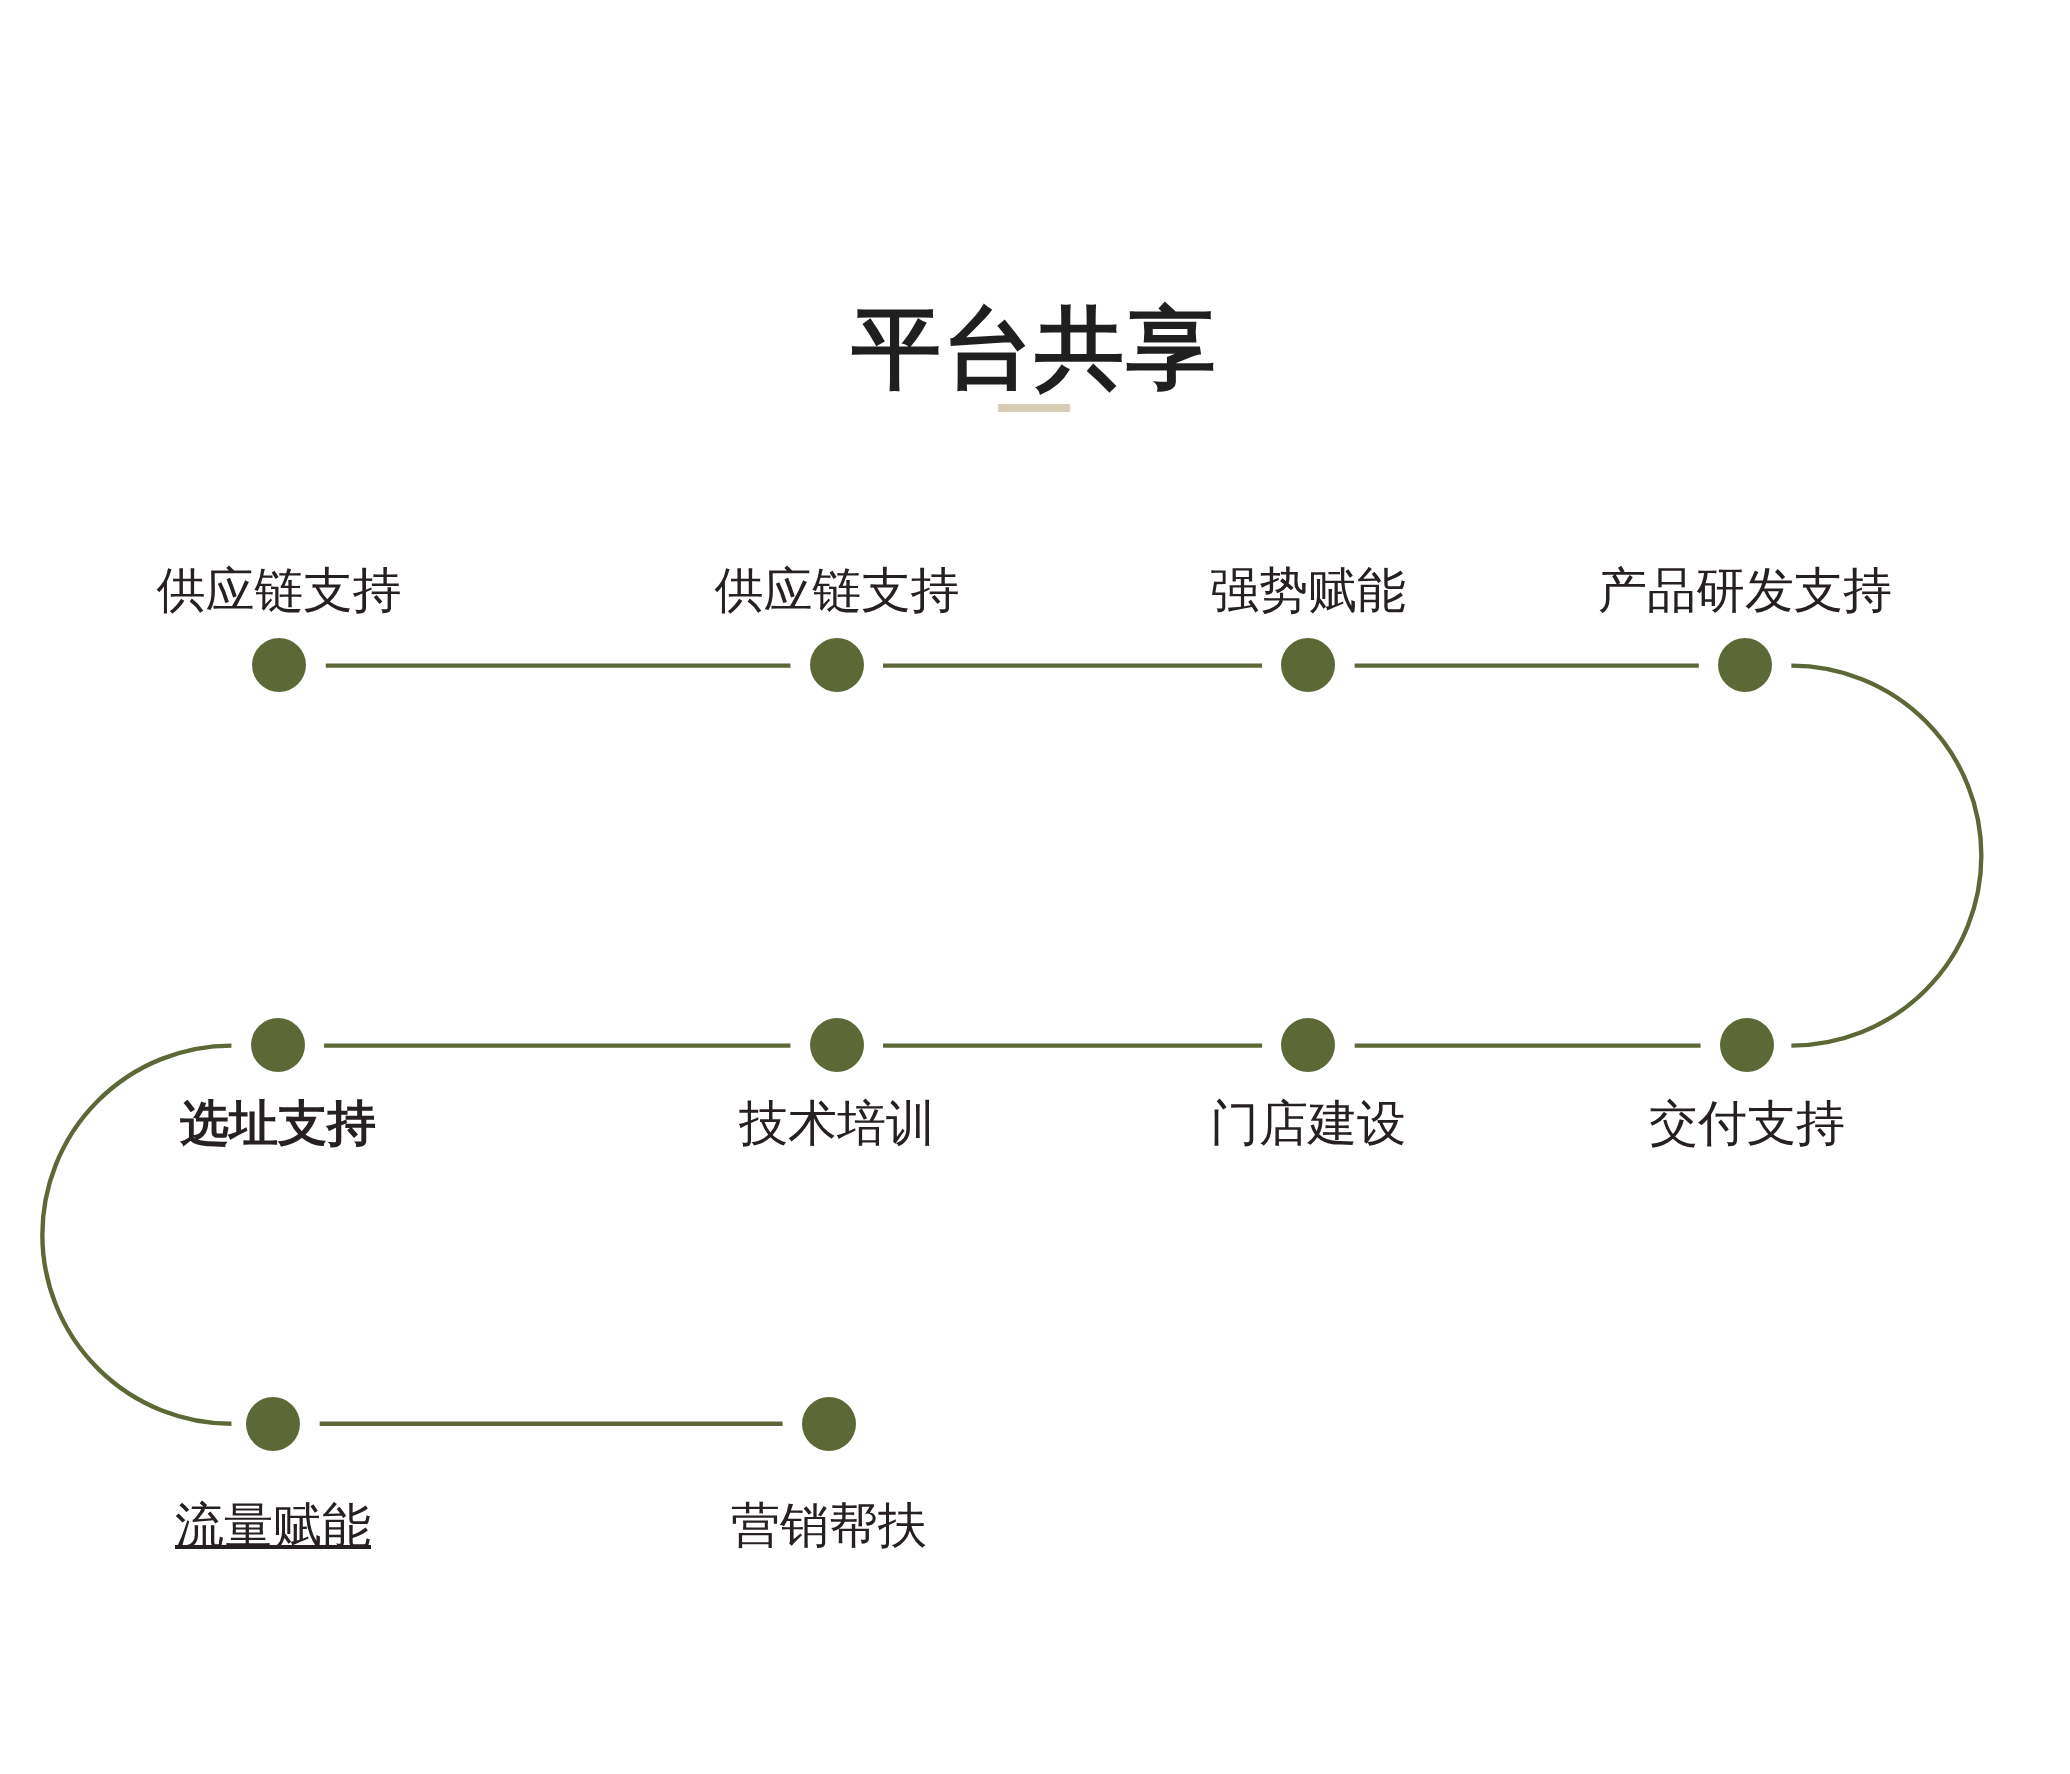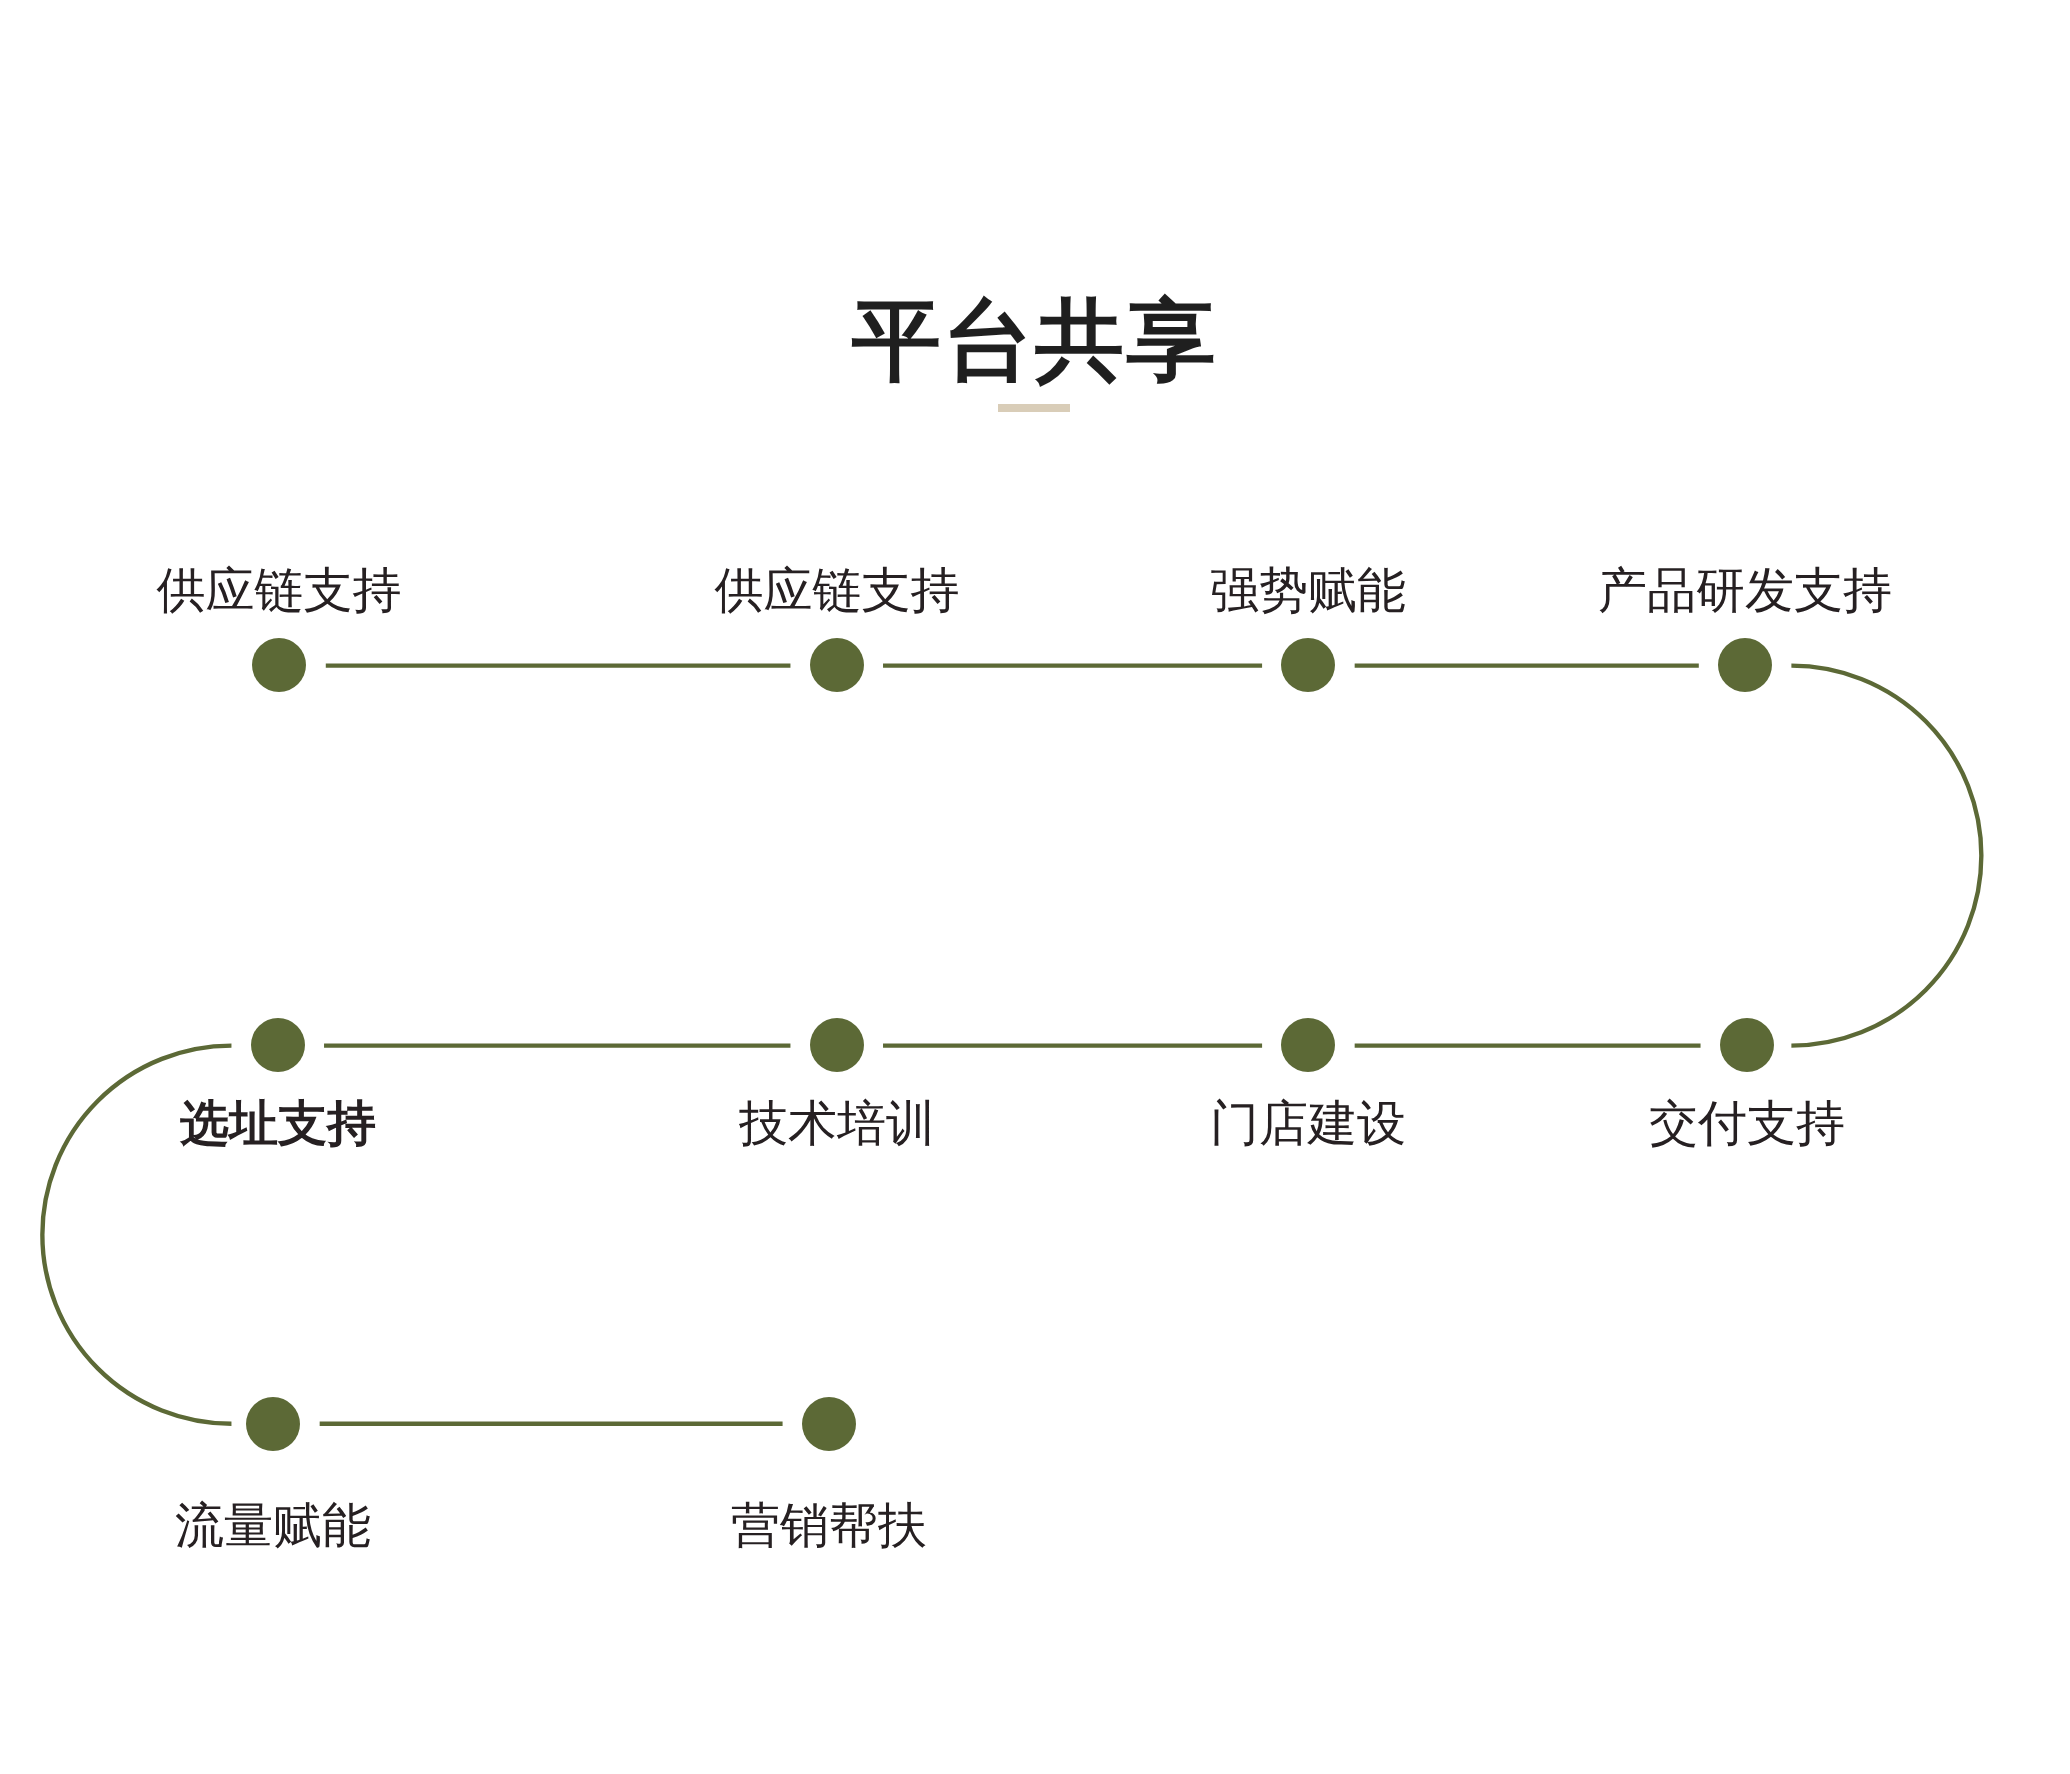--- a/index.html
+++ b/index.html
@@ -4,21 +4,21 @@
 <style>
   html,body{margin:0;padding:0;background:#fff;}
   .canvas{
     position:relative;
     width:2070px;height:1775px;
     background:var(--bg,#fff);
     overflow:hidden;
     font-family:"Liberation Sans","DejaVu Sans",sans-serif;
   }
   .title{
-    position:absolute;left:0;right:0;top:288px;margin:4px;
+    position:absolute;left:0;right:0;top:288px;margin:12px;
     text-align:center;
     font-size:89px;font-weight:700;letter-spacing:2.6px;
     color:var(--title-color,#1f1f1f);
     line-height:1.1;
   }
   .title-underline{
     position:absolute;top:404px;left:998px;
     width:72px;height:7.9px;
     background:var(--underline-color,#d9cdb8);
   }
@@ -79,20 +79,20 @@
       <div class="node-label" style="left: 1745px; top: 566px;">产品研发支持</div>
       <div class="dot" style="left: 251px; top: 1018px;"></div>
       <div class="node-label" style="left: 278px; top: 1099px; font-weight: bold;">选址支持</div>
       <div class="dot" style="left: 810px; top: 1018px;"></div>
       <div class="node-label" style="left: 837px; top: 1099px;">技术培训</div>
       <div class="dot" style="left: 1281px; top: 1018px;"></div>
       <div class="node-label" style="left: 1308px; top: 1099px;">门店建设</div>
       <div class="dot" style="left: 1720px; top: 1018px;"></div>
       <div class="node-label" style="left: 1747px; top: 1099px;">交付支持</div>
       <div class="dot" style="left: 246px; top: 1397px;"></div>
-      <div class="node-label" style="left: 273px; top: 1501px;">流量赋能</div>
+      <div class="node-label" style="left: 273px; top: 1501px; text-decoration: underline;">流量赋能</div>
       <div class="dot" style="left: 802px; top: 1397px;"></div>
       <div class="node-label" style="left: 829px; top: 1501px;">营销帮扶</div>
     </div>
 
 
 </div>
 
 
 </body></html>

